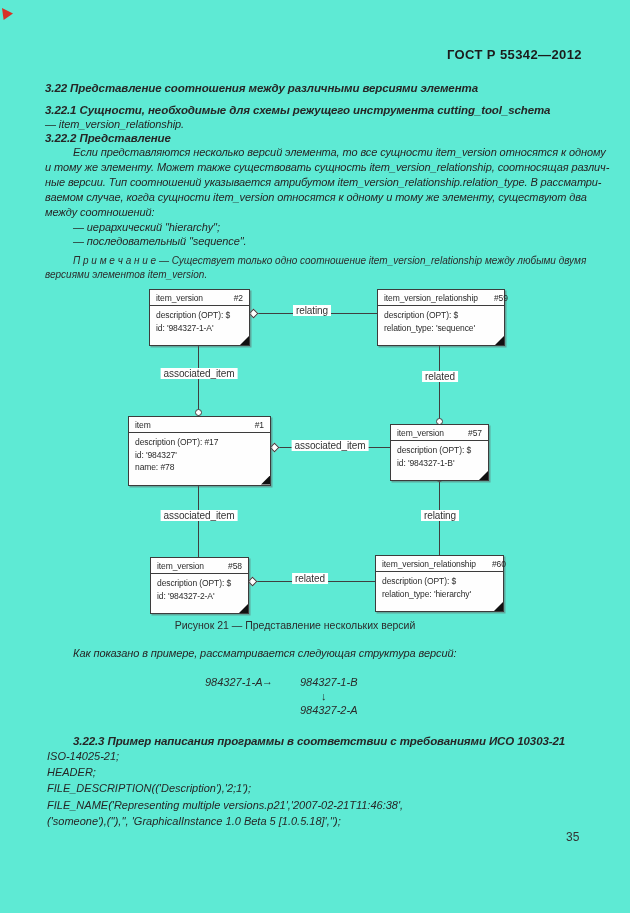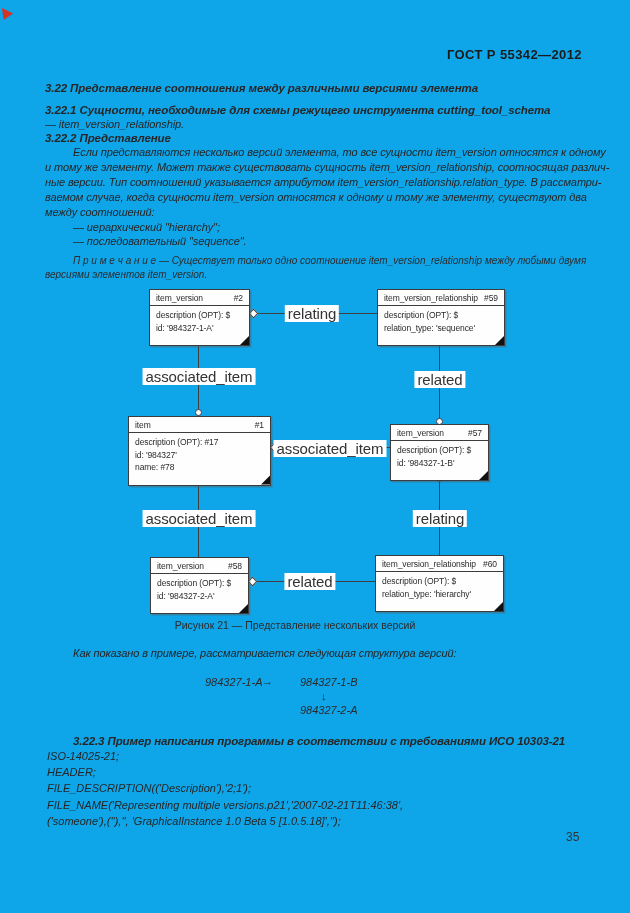--- a/index.html
+++ b/index.html
@@ -1,41 +1,41 @@
 <!DOCTYPE html>
 <html><head>
 <meta charset="utf-8">
 <style>
   html,body{margin:0;padding:0;background:#fff;}
-  .page{position:relative;width:630px;height:913px;background:#0ea5e9;overflow:hidden;
+  .page{position:relative;width:630px;height:913px;background:#5eead4;overflow:hidden;
         font-family:"Liberation Sans",sans-serif;color:#222;}
   .abs{position:absolute;white-space:nowrap;font-style:italic;}
   .bold{font-weight:bold;}
   .body-text{font-size:11px;letter-spacing:-0.1px;line-height:15px;color:#262626;}
   .hdr{position:absolute;top:47px;right:48px;font-size:13px;font-weight:bold;color:#1c1c1c;letter-spacing:0.4px;}
   .corner-mark{position:absolute;left:2px;top:8px;width:11px;height:12px;background:#d63327;
                clip-path:polygon(0 0,100% 45%,15% 100%);}
   .ind{margin-left:28px;}
   .note-text{font-size:10px;line-height:13.5px;color:#2c2c2c;}
   .pagenum{position:absolute;left:566px;top:830px;font-size:12px;color:#333;}
 
   
   .dbox{position:absolute;background:#fefefe;border:1px solid #3c3c3c;box-shadow:1.5px 1.5px 0 rgba(90,90,90,.45);
         font-size:8.5px;letter-spacing:-0.1px;color:#2a2a2a;}
-  .dbox .ttl{display:flex;justify-content:space-between;gap:6px;padding:3px 6px 2px;border-bottom:1px solid #3c3c3c;}
+  .dbox .ttl{display:flex;justify-content:space-between;gap:16px;padding:3px 6px 2px;border-bottom:1px solid #3c3c3c;}
   .dbox .bd{padding:3px 6px 11px;}
   .dbox .bd div{line-height:12.5px;}
   .fold{position:absolute;right:0;bottom:0;width:9px;height:9px;background:#111;
         clip-path:polygon(100% 0,100% 100%,0 100%);}
   .hline{position:absolute;height:1px;background:#3f3f3f;}
   .vline{position:absolute;width:1px;background:#3f3f3f;}
   .diam{position:absolute;width:5px;height:5px;background:#fff;border:1px solid #3f3f3f;transform:rotate(45deg);}
   .circ{position:absolute;width:5px;height:5px;background:#fff;border:1px solid #3f3f3f;border-radius:50%;}
   .elabel{position:absolute;transform:translateX(-50%);background:#fff;padding:0 3px;
-          font-size:15px;letter-spacing:-0.1px;color:#333;white-space:nowrap;}
+          font-size:10px;letter-spacing:-0.1px;color:#333;white-space:nowrap;}
   .caption{position:absolute;left:0;width:590px;top:619px;text-align:center;font-size:10.5px;color:#2c2c2c;}
   .code{font-size:11px;line-height:16.2px;color:#262626;}
   .ver{font-size:11px;color:#2a2a2a;}
 </style>
 </head>
 <body>
 
 <div class="page">
 
   <div class="corner-mark"></div>

